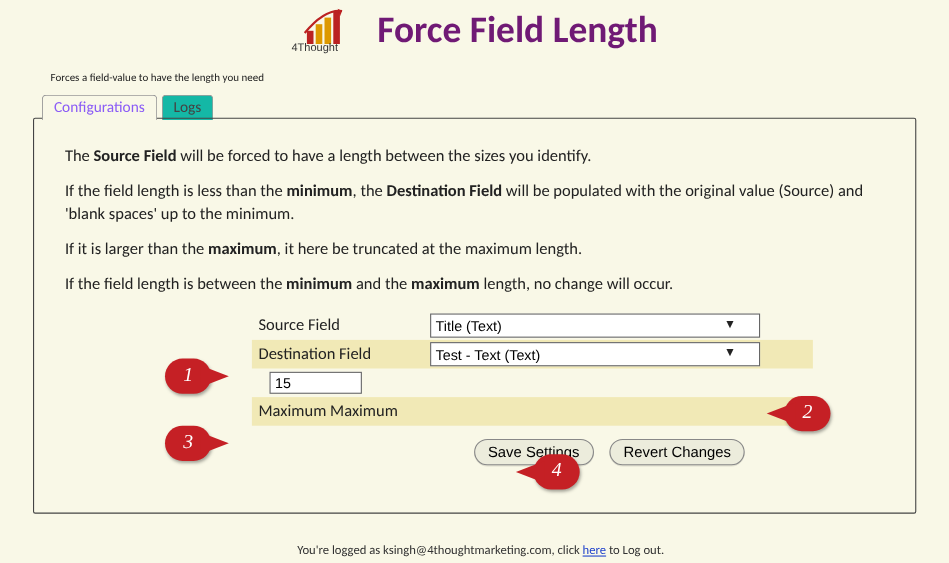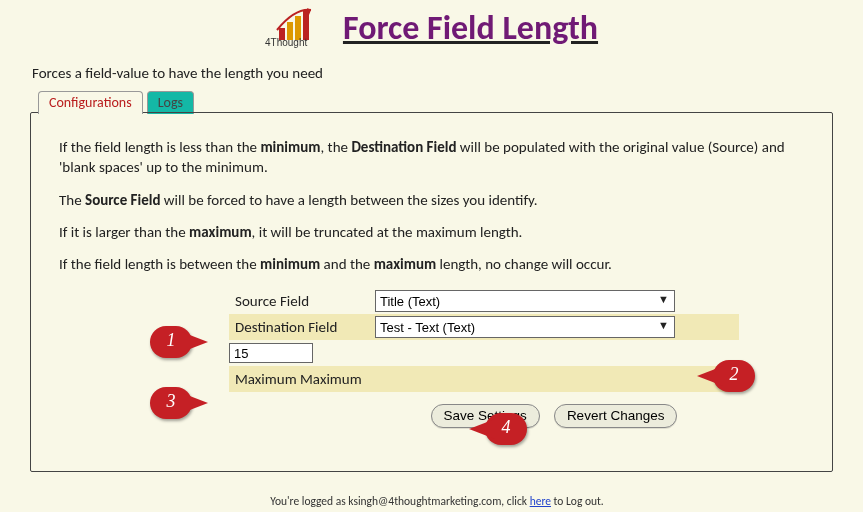--- a/index.html
+++ b/index.html
@@ -19,34 +19,33 @@
     height: 512px;
     padding: 0 30px;
     box-sizing: border-box;
   }
   .header {
     display: flex;
     align-items: center;
     justify-content: center;
     gap: 12px;
     padding-top: 6px;
-    text-decoration: underline;
   }
   .logo {
     width: 66px; height: 44px;
   }
   h1.title {
     margin: 0 0 2px 0;
     font-size: 34px;
     font-weight: 700;
     color: #701a75;
   }
   .subtitle {
-    margin: 14px 0 8px 2px;
-    font-size: 15px;
+    margin: 14px 0 8px 16px;
+    font-size: 10px;
   }
   
   .tabstrip {
     display: flex;
     gap: 4px;
     margin: 8px 0 0 8px;
   }
   .tab {
     padding: 2px 10px 3px;
     border: 1px solid #999;
@@ -55,21 +54,21 @@
     border-top-right-radius: 4px;
     background: #14b8a6;
     color: #444;
     cursor: pointer;
     font-size: 14px;
     position: relative;
     top: 1px;
   }
   .tab.active {
     background: #f9f8e7;
-    color: #b91c1c;
+    color: #8b5cf6;
     z-index: 2;
   }
   .panel {
     border: 1px solid #444;
     border-radius: 2px;
     padding: 18px 28px 20px;
     position: relative;
     top: -1px;
     min-height: 320px;
   }
@@ -93,20 +92,21 @@
     padding-left: 6px;
     font-size: 15px;
   }
   .row select, .row input[type=text] {
     height: 20px;
     font-size: 13px;
     border: 1px solid #666;
     background: #fff;
     padding: 0 4px;
     box-sizing: border-box;
+    margin-left: 16px;
   }
   .row select {
     width: 300px;
     height: 22px;
     appearance: none;
     background: #fff;
     padding-right: 18px;
     position: relative;
   }
   .sel-wrap {
@@ -212,27 +212,27 @@
   <div class="subtitle">Forces a field-value to have the length you need</div>
 
   <div class="tabstrip">
     <div class="tab active">Configurations</div>
     <div class="tab">Logs</div>
   </div>
 
   <div class="panel">
 
     <p>
+      <span>The </span><b>Source Field</b><span> will be forced to have a length between the sizes you identify.</span>
+    </p>
+    <p>
       <span>If the field length is less than the </span><b>minimum</b><span>, the </span><b>Destination Field</b><span> will be populated with the original value (Source) and 'blank spaces' up to the minimum.</span>
     </p>
     <p>
-      <span>The </span><b>Source Field</b><span> will be forced to have a length between the sizes you identify.</span>
-    </p>
-    <p>
-      <span>If it is larger than the </span><b>maximum</b><span>, it will be truncated at the maximum length.</span>
+      <span>If it is larger than the </span><b>maximum</b><span>, it here be truncated at the maximum length.</span>
     </p>
     <p>
       <span>If the field length is between the </span><b>minimum</b><span> and the </span><b>maximum</b><span> length, no change will occur.</span>
     </p>
 
     <div class="form">
       <div class="row">
         <div class="lab">Source Field</div>
         <div class="sel-wrap">
           <select>

